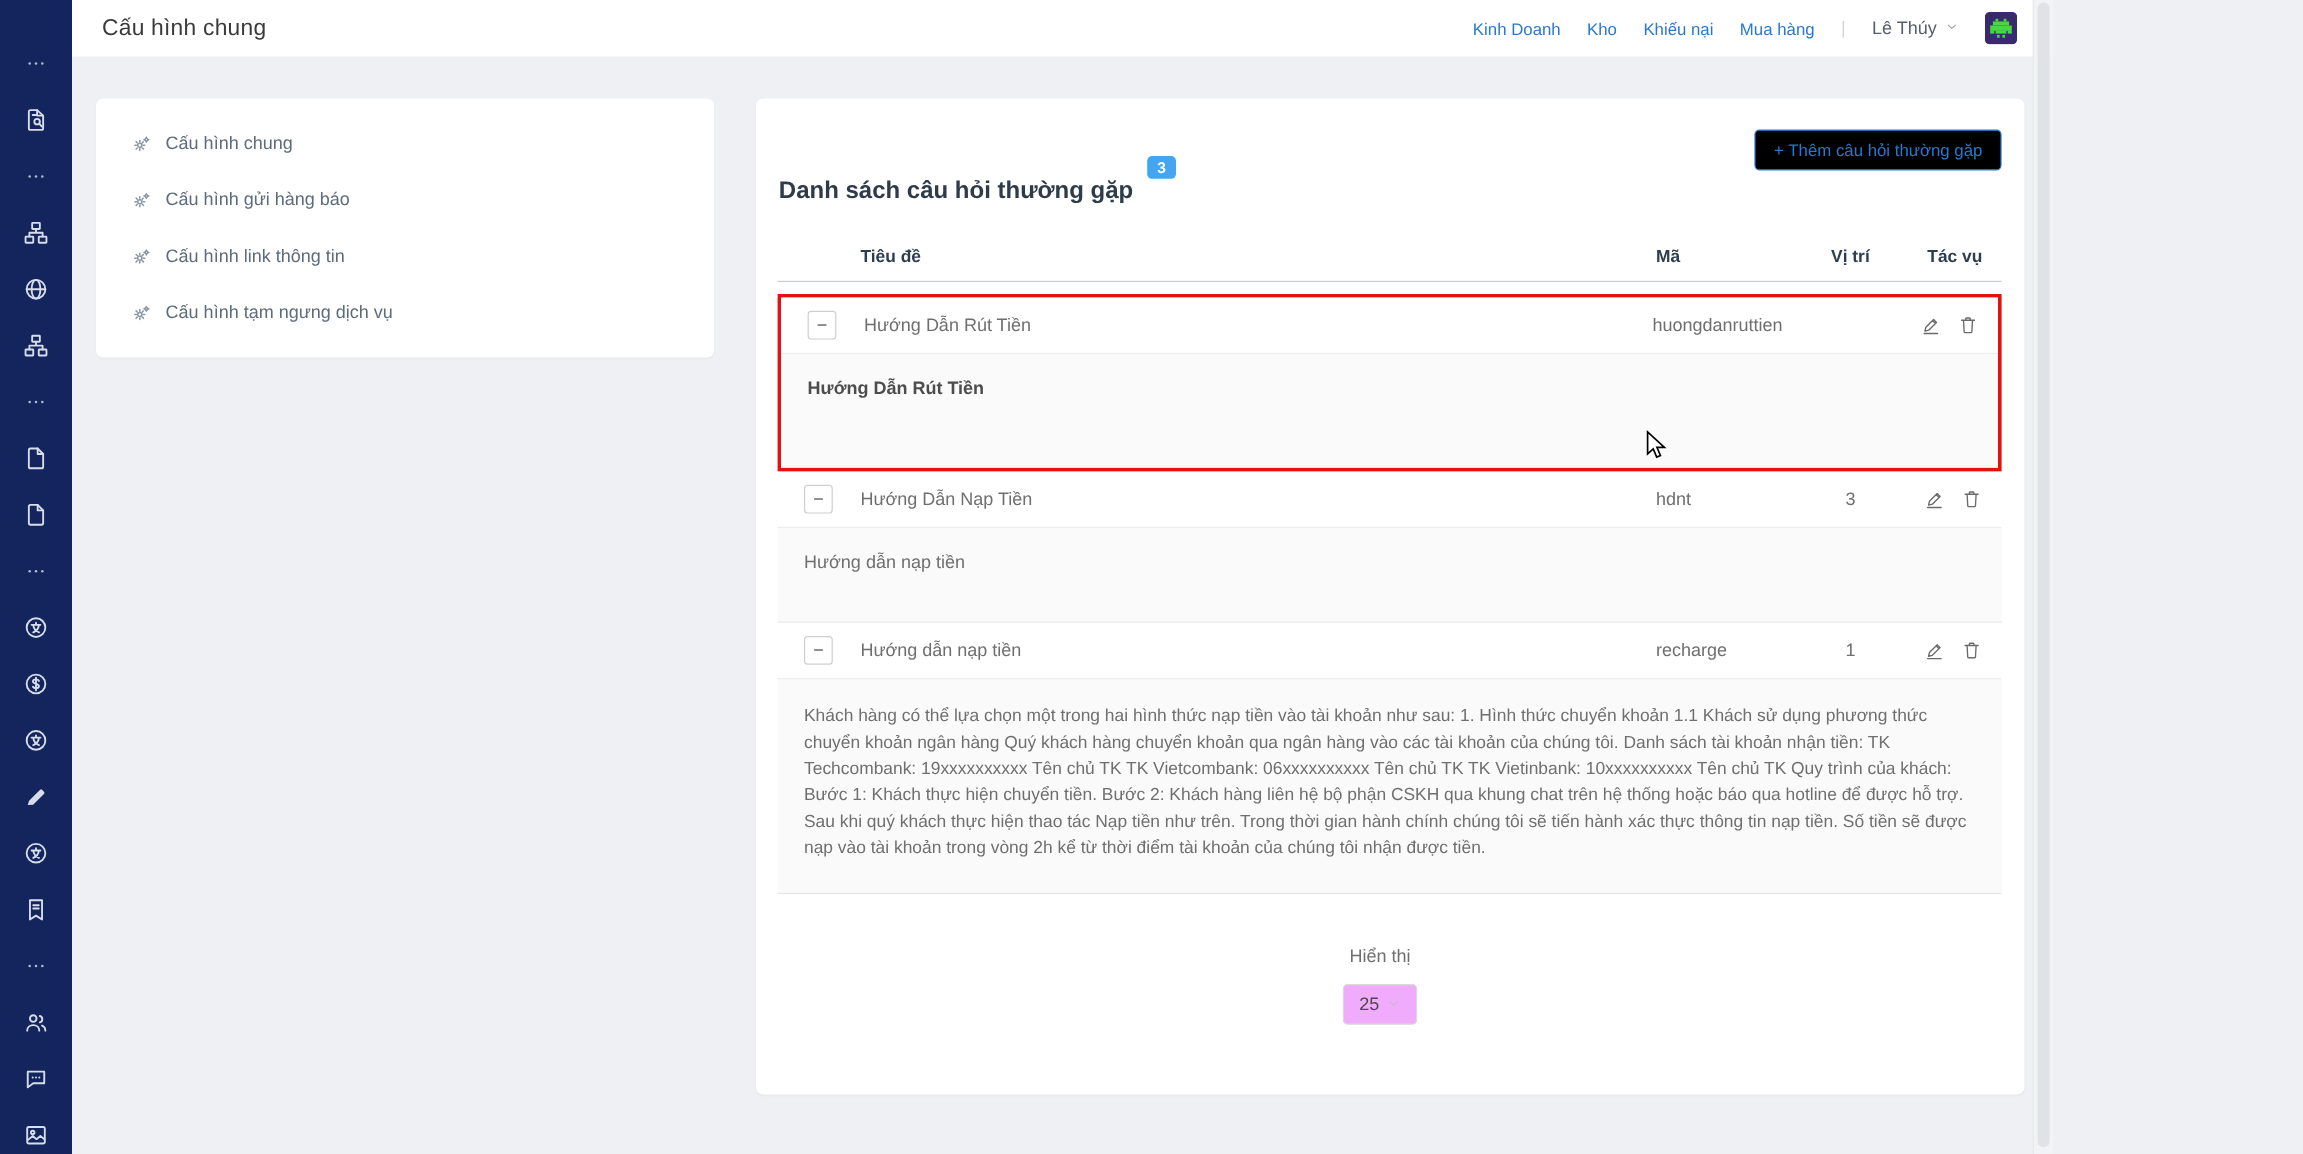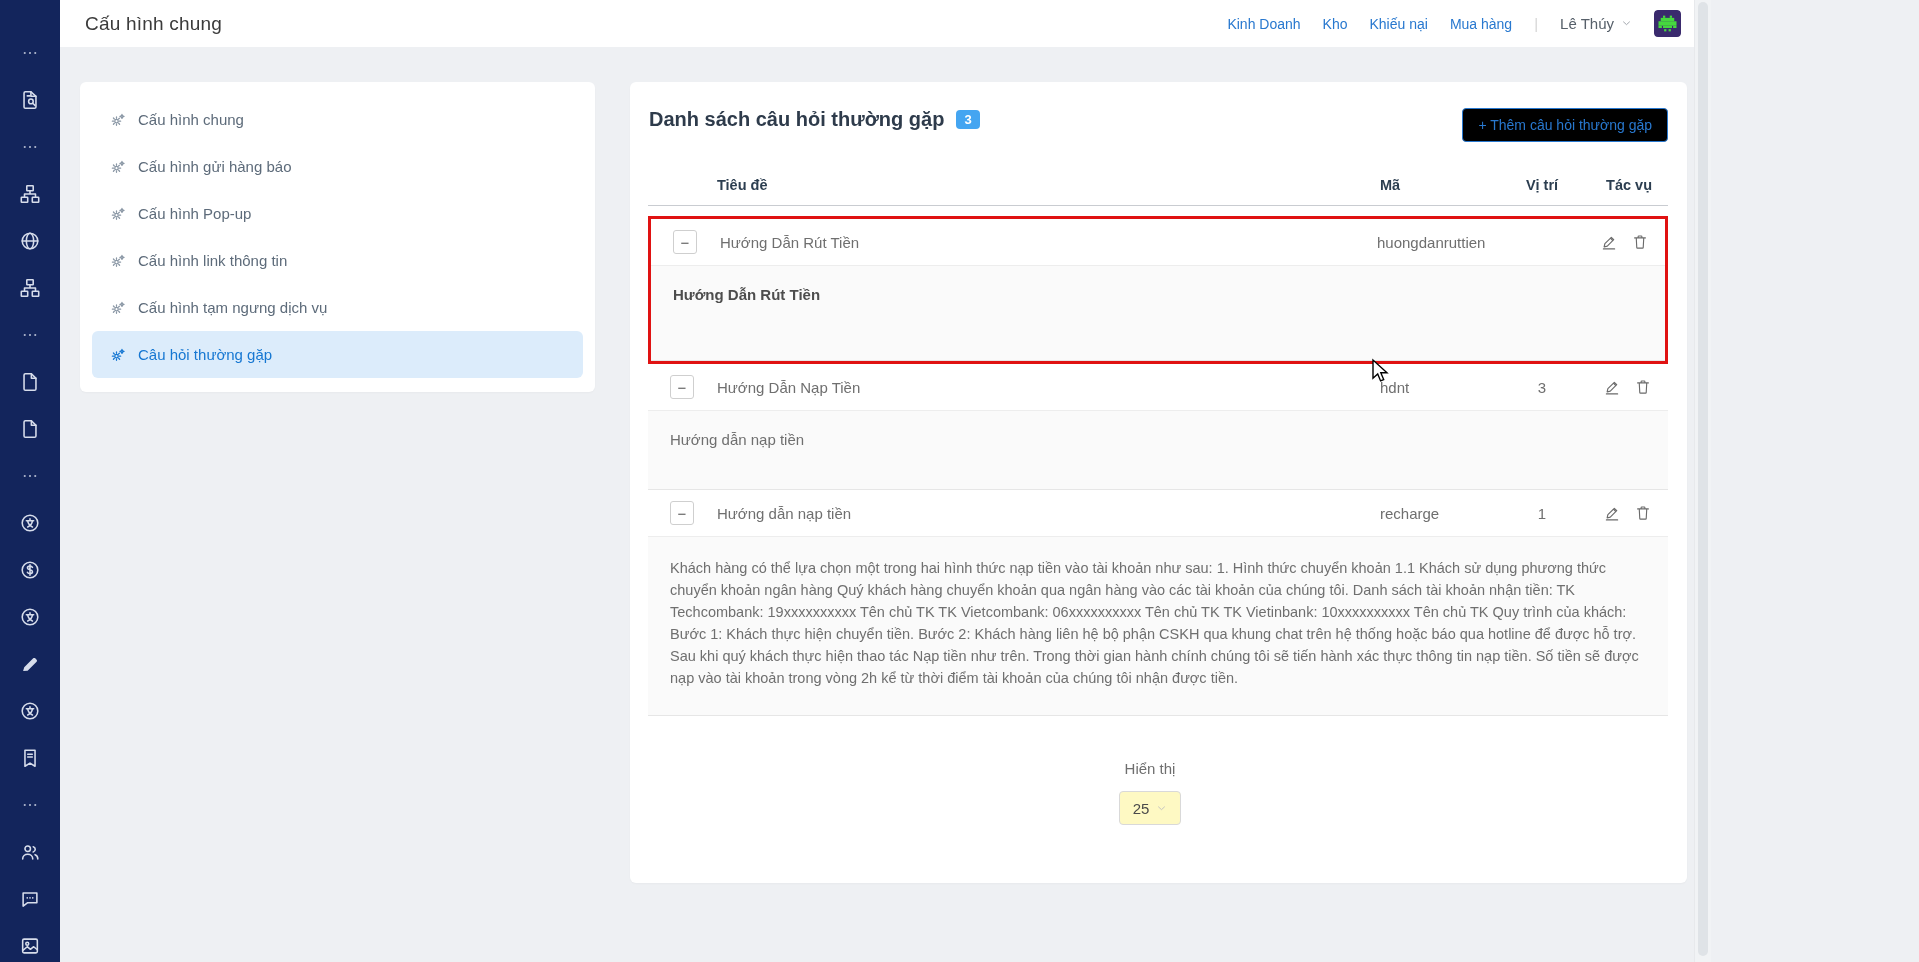--- a/index.html
+++ b/index.html
@@ -34,21 +34,21 @@
   .settings-card { width:515px; background:#fff; border-radius:6px; padding:14px 12px; box-shadow:0 1px 2px rgba(0,0,0,.03); }
   .menu-item { height:47px; display:flex; align-items:center; gap:11px; padding:0 16px; border-radius:6px; font-size:15px; color:#5d6b7a; cursor:pointer; }
   .menu-item .mi-icon { width:19px; height:19px; display:flex; align-items:center; justify-content:center; color:#8a97a5; }
   .menu-item .mi-icon svg { width:18px; height:18px; }
   .menu-item.active { background:#dcecfb; color:#1677d2; font-weight:500; }
   .menu-item.active .mi-icon { color:#1677d2; }
 
   .faq-card { flex:1; background:#fff; border-radius:6px; padding:26px 19px 58px 18px; box-shadow:0 1px 2px rgba(0,0,0,.03); min-height:743px; }
   .faq-head { display:flex; align-items:flex-start; justify-content:space-between; padding-left:1px; }
   .faq-title-wrap { display:flex; align-items:center; gap:12px; }
-  .faq-title { font-size:20px; font-weight:700; color:#2e3b4b; }
+  .faq-title { font-size:20px; font-weight:700; color:#2e3b4b;margin-top:40px; }
   .count-badge { background:#44a5f1; color:#fff; font-size:13px; font-weight:700; border-radius:4px; padding:3px 8px; line-height:1; }
   .add-btn { border:1px solid #2878cf; color:#2878cf; background:#000000; border-radius:4px; font-size:14px; padding:8px 15px; cursor:pointer; font-family:inherit; }
 
   
   .tbl { margin-top:22px; }
   .tbl-header { display:flex; align-items:center; height:42px; padding:0 16px 0 22px; border-bottom:1px solid #c9ccd1; font-size:14.5px; font-weight:700; color:#2c3e50; }
   .c-spacer { width:24px; margin-right:23px; }
   .c-title { flex:1; }
   .c-code { width:130px; }
   .c-pos { width:64px; text-align:center; }
@@ -62,21 +62,21 @@
 
   .row-content { background:#fafafa; border-top:1px solid #ededed; border-bottom:1px solid #e6e6e6; padding:20px 22px; font-size:15px; color:#6f6f6f; }
   .rc-tall { min-height:96px; }
   .rc-mid { min-height:80px; }
   .rc-bold { font-weight:700; color:#4d4d4d; }
   .rc-para { font-size:14.5px; line-height:22px; color:#6f6f6f; padding:20px 22px 26px 22px; }
 
   .row-highlight { border:3px solid #e01212; margin-top:10px; }
 
   .tbl-footer { display:flex; align-items:center; justify-content:flex-end; gap:14px; margin-top:44px; font-size:15px; color:#6f6f6f; padding-right:16px;flex-direction:column; }
-  .page-size { width:62px; height:34px; border:1px solid #d9d9d9; border-radius:4px; background:#fef9c3; display:flex; align-items:center; justify-content:center; gap:7px; font-size:15px; color:#4a4a4a; cursor:pointer; }
+  .page-size { width:62px; height:34px; border:1px solid #d9d9d9; border-radius:4px; background:#f0abfc; display:flex; align-items:center; justify-content:center; gap:7px; font-size:15px; color:#4a4a4a; cursor:pointer; }
   .page-size .chev svg { width:11px; height:11px; color:#bfbfbf; }
 
   
   .scrollbar { position:absolute; right:0; top:0; width:17px; height:962px; background:#f1f3f5; border-left:1px solid #e7e9ec; z-index:6; }
   .scroll-thumb { position:absolute; left:3px; right:3px; top:2px; height:954px; background:#dfe3e7; border-radius:6px; }
 
   
   .cursor { position:absolute; left:1371px; top:358px; z-index:99; pointer-events:none; }
 </style>
 </head>
@@ -305,55 +305,33 @@
         </div>
         <div class="menu-item">
           <span class="mi-icon">
               <svg viewBox="0 0 24 24" fill="none" stroke="currentColor" stroke-width="1.7" stroke-linecap="round" stroke-linejoin="round">
                 <circle cx="10" cy="13.5" r="2.3"></circle>
                 <path d="M10 9.7V8m0 11v-1.7m3.8-3.8H15.5m-11 0h1.7m6.4-2.7l1.2-1.2M5.9 17.6l1.2-1.2m5.8 0l1.2 1.2M5.9 9.4l1.2 1.2"></path>
                 <circle cx="17.3" cy="7.2" r="1.5"></circle>
                 <path d="M17.3 4.5v1.2m0 3v1.2m2.7-2.7h-1.2m-3 0h-1.2"></path>
               </svg>
             </span>
-          <span>Cấu hình Pop-up</span>
-        </div>
-        <div class="menu-item">
-          <span class="mi-icon">
-              <svg viewBox="0 0 24 24" fill="none" stroke="currentColor" stroke-width="1.7" stroke-linecap="round" stroke-linejoin="round">
-                <circle cx="10" cy="13.5" r="2.3"></circle>
-                <path d="M10 9.7V8m0 11v-1.7m3.8-3.8H15.5m-11 0h1.7m6.4-2.7l1.2-1.2M5.9 17.6l1.2-1.2m5.8 0l1.2 1.2M5.9 9.4l1.2 1.2"></path>
-                <circle cx="17.3" cy="7.2" r="1.5"></circle>
-                <path d="M17.3 4.5v1.2m0 3v1.2m2.7-2.7h-1.2m-3 0h-1.2"></path>
-              </svg>
-            </span>
           <span>Cấu hình link thông tin</span>
         </div>
         <div class="menu-item">
           <span class="mi-icon">
               <svg viewBox="0 0 24 24" fill="none" stroke="currentColor" stroke-width="1.7" stroke-linecap="round" stroke-linejoin="round">
                 <circle cx="10" cy="13.5" r="2.3"></circle>
                 <path d="M10 9.7V8m0 11v-1.7m3.8-3.8H15.5m-11 0h1.7m6.4-2.7l1.2-1.2M5.9 17.6l1.2-1.2m5.8 0l1.2 1.2M5.9 9.4l1.2 1.2"></path>
                 <circle cx="17.3" cy="7.2" r="1.5"></circle>
                 <path d="M17.3 4.5v1.2m0 3v1.2m2.7-2.7h-1.2m-3 0h-1.2"></path>
               </svg>
             </span>
           <span>Cấu hình tạm ngưng dịch vụ</span>
         </div>
-        <div class="menu-item active">
-          <span class="mi-icon">
-              <svg viewBox="0 0 24 24" fill="none" stroke="currentColor" stroke-width="1.7" stroke-linecap="round" stroke-linejoin="round">
-                <circle cx="10" cy="13.5" r="2.3"></circle>
-                <path d="M10 9.7V8m0 11v-1.7m3.8-3.8H15.5m-11 0h1.7m6.4-2.7l1.2-1.2M5.9 17.6l1.2-1.2m5.8 0l1.2 1.2M5.9 9.4l1.2 1.2"></path>
-                <circle cx="17.3" cy="7.2" r="1.5"></circle>
-                <path d="M17.3 4.5v1.2m0 3v1.2m2.7-2.7h-1.2m-3 0h-1.2"></path>
-              </svg>
-            </span>
-          <span>Câu hỏi thường gặp</span>
-        </div>
       </div>
 
       <div class="faq-card">
         <div class="faq-head">
           <div class="faq-title-wrap">
             <span class="faq-title">Danh sách câu hỏi thường gặp</span>
             <span class="count-badge">3</span>
           </div>
           <button class="add-btn">+ Thêm câu hỏi thường gặp</button>
         </div>

